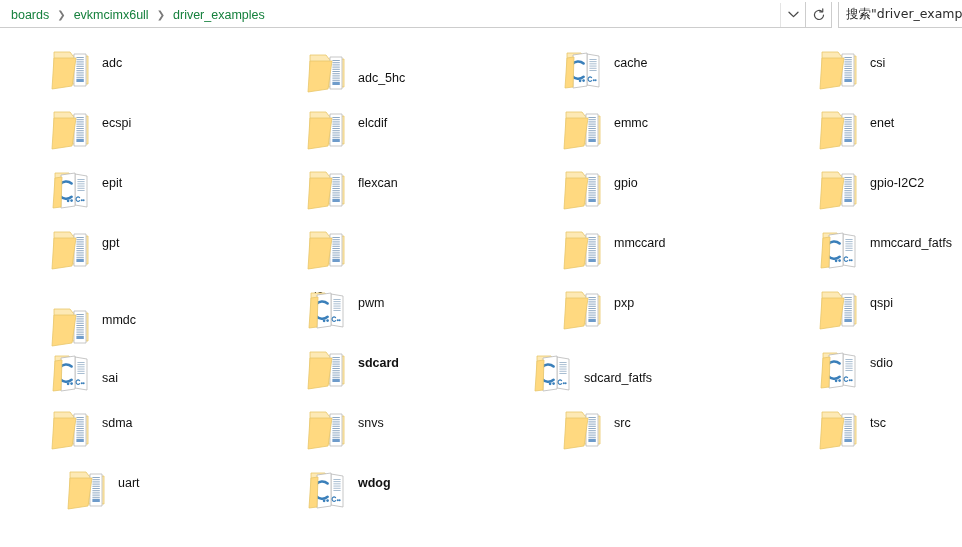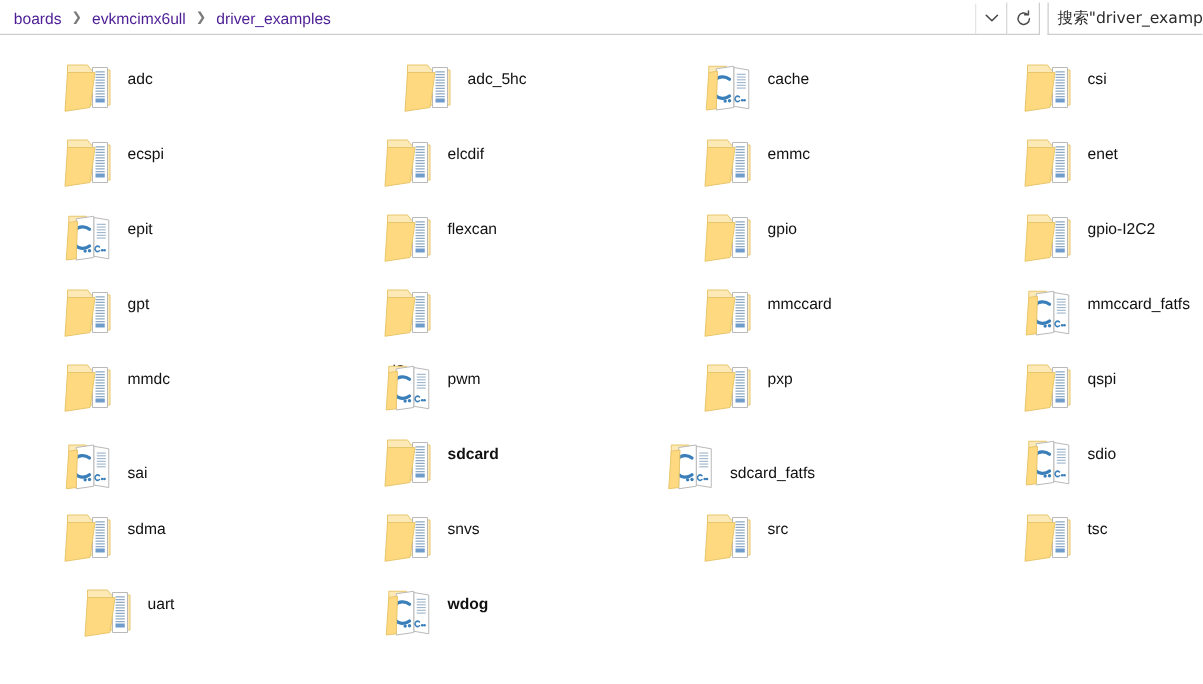--- a/index.html
+++ b/index.html
@@ -44,21 +44,21 @@
   #breadcrumb {
     display: flex;
     align-items: center;
     height: 24px;
     padding-left: 6px;
     flex: 1 1 auto;
     overflow: hidden;
   }
   .crumb {
     font-size: 12.5px;
-    color: #4c1d95;
+    color: #15803d;
     padding: 3px 5px;
     white-space: nowrap;
     cursor: default;
     line-height: 16px;
   }
   .crumb-sep {
     font-size: 10px;
     color: #7a7a7a;
     padding: 0 3px;
     user-select: none;
@@ -198,21 +198,21 @@
             <rect x="26.4" y="30.4" width="7.4" height="1"></rect>
             <rect x="26.4" y="32.6" width="7.4" height="1"></rect>
             <rect x="26.4" y="34.8" width="7.4" height="1"></rect>
           </g>
           <rect x="26.4" y="36.8" width="7.4" height="3.2" fill="#6f9ccb"></rect>
           <path d="M4 16 L26 16 L22 44 L2 47 Z" fill="#ffd980" stroke="#e8c66b" stroke-width="0.8" stroke-linejoin="round"></path>
         </svg>
       </div>
       <div class="file-label">adc</div>
     </div>
-    <div class="file-item" style="left: 322px; top: 9px;">
+    <div class="file-item" style="left: 306px; top: 9px; align-items: center;">
       <div class="file-icon">
         <svg width="44" height="52" viewBox="0 0 44 52">
           <path d="M4 10 L20 10 L23 14 L38 14 L38 42 L4 42 Z" fill="#fde9b5" stroke="#e8c66b" stroke-width="0.8"></path>
           <path d="M24 12 L36 12 L36 44 L24 44 Z" fill="#ffffff" stroke="#b9b9b9" stroke-width="0.8"></path>
           <g fill="#8fa9c4">
             <rect x="26.4" y="15" width="7.4" height="1"></rect>
             <rect x="26.4" y="17.2" width="7.4" height="1"></rect>
             <rect x="26.4" y="19.4" width="7.4" height="1"></rect>
             <rect x="26.4" y="21.6" width="7.4" height="1"></rect>
             <rect x="26.4" y="23.8" width="7.4" height="1"></rect>
@@ -549,21 +549,21 @@
           <circle cx="33.6" cy="38.2" r="1.05" fill="#3a7fba"></circle>
           <path d="M11 13 L25 11 L25 44 L11 46 Z" fill="#ffffff" stroke="#b9b9b9" stroke-width="0.8"></path>
           <path d="M21.6 21.4 a8.6 8.6 0 1 0 0 13.4" fill="none" stroke="#3a7fba" stroke-width="2.6" stroke-linecap="round"></path>
           <circle cx="18.1" cy="38.8" r="1.35" fill="#3a7fba"></circle>
           <circle cx="21.6" cy="38.6" r="1.35" fill="#3a7fba"></circle>
           <path d="M5 16 L12 15 L11 45 L3 46 Z" fill="#ffd980" stroke="#e8c66b" stroke-width="0.8" stroke-linejoin="round"></path>
         </svg>
       </div>
       <div class="file-label">mmccard_fatfs</div>
     </div>
-    <div class="file-item" style="left: 50px; top: 249px; text-align: right;">
+    <div class="file-item" style="left: 50px; top: 266px; text-align: right;">
       <div class="file-icon">
         <svg width="44" height="52" viewBox="0 0 44 52">
           <path d="M4 10 L20 10 L23 14 L38 14 L38 42 L4 42 Z" fill="#fde9b5" stroke="#e8c66b" stroke-width="0.8"></path>
           <path d="M24 12 L36 12 L36 44 L24 44 Z" fill="#ffffff" stroke="#b9b9b9" stroke-width="0.8"></path>
           <g fill="#8fa9c4">
             <rect x="26.4" y="15" width="7.4" height="1"></rect>
             <rect x="26.4" y="17.2" width="7.4" height="1"></rect>
             <rect x="26.4" y="19.4" width="7.4" height="1"></rect>
             <rect x="26.4" y="21.6" width="7.4" height="1"></rect>
             <rect x="26.4" y="23.8" width="7.4" height="1"></rect>

